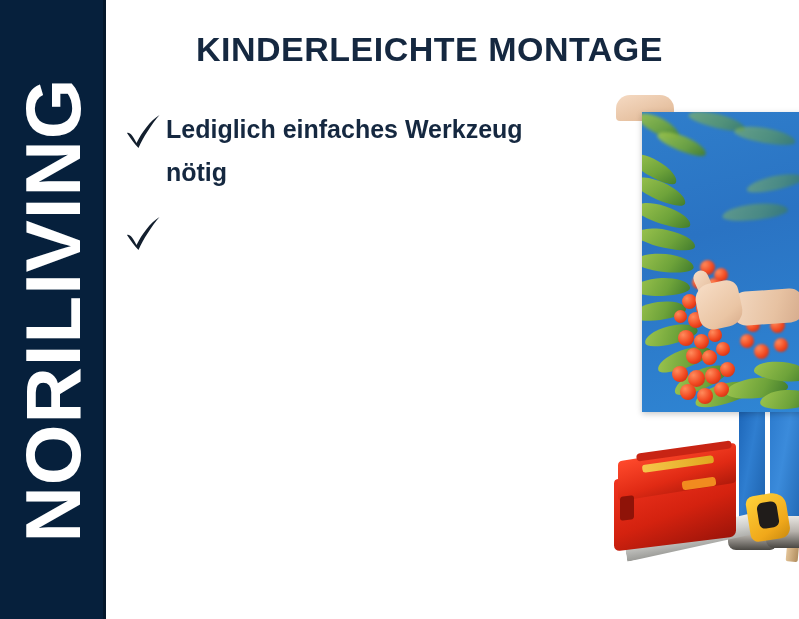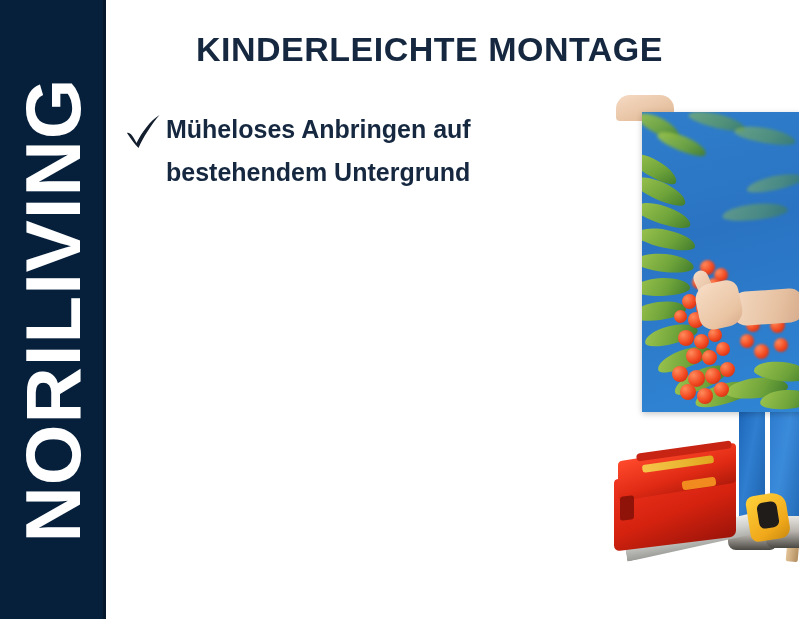--- a/index.html
+++ b/index.html
@@ -412,28 +412,35 @@
     <div id="brand-wordmark">NORILIVING</div>
     <div id="brand-rail-edge"></div>
   </div>
 
   <div id="content">
 
     <div id="headline">KINDERLEICHTE MONTAGE</div>
 
     <div id="bullet-list">
 
-
       <div class="bullet-row">
         <span class="check-icon">
           <svg width="46" height="46" viewBox="0 0 46 46" aria-hidden="true">
             <path d="M7 23 C10 22, 13 26, 16.5 33 C22 22, 30 11, 39.5 5 C31 15, 23.5 27, 18.5 38 C14.5 34, 10.5 28, 7 23 Z" fill="#131f2e"></path>
           </svg>
         </span>
-        <span class="bullet-text">Müheloses Anbringen auf bestehendem Untergrund</span>
+        <span class="bullet-text">Lediglich einfaches Werkzeug nötig</span>
+      </div>
+
+      <div class="bullet-row">
+        <span class="check-icon">
+          <svg width="46" height="46" viewBox="0 0 46 46" aria-hidden="true">
+            <path d="M7 23 C10 22, 13 26, 16.5 33 C22 22, 30 11, 39.5 5 C31 15, 23.5 27, 18.5 38 C14.5 34, 10.5 28, 7 23 Z" fill="#131f2e"></path>
+          </svg>
+        </span>
       </div>
 
 
     </div>
 
     <div id="photo-area">
 
       <div class="lean-stick"></div>
 
       <div class="worker-leg-l"></div>

